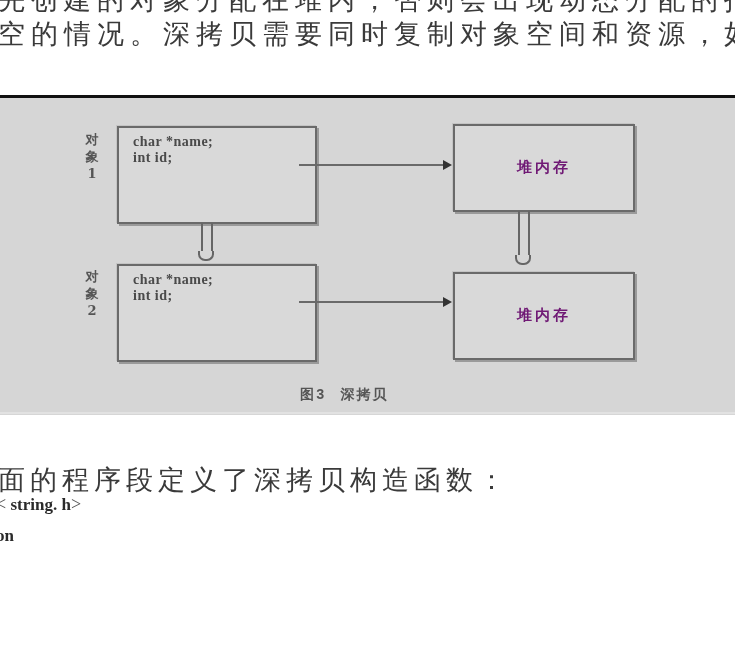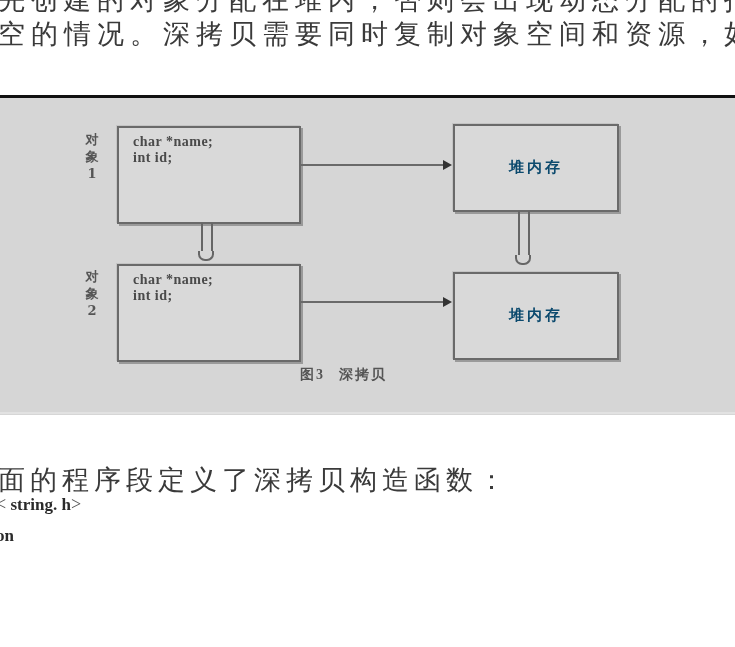--- a/index.html
+++ b/index.html
@@ -34,20 +34,21 @@
     .figure {
       position: absolute; left: 0; top: 95px; width: 735px; height: 317px;
       background: #d6d6d6;
       border-top: 3px solid #111111;
     }
     .box {
       position: absolute;
       border: 2px solid #6a6a6a;
       box-shadow: 2px 2px 0 #9a9a9a, -1px -1px 0 #c4c4c4;
       background: #d9d9d9;
+      padding-left: 16px;
     }
     .obj-box { left: 117px; width: 180px; height: 94px; }
     .obj-box-1 { top: 28px; }
     .obj-box-2 { top: 166px; }
     .heap-box { left: 453px; width: 162px; height: 84px; }
     .heap-box-1 { top: 26px; }
     .heap-box-2 { top: 174px; }
 
     .code-line {
       position: absolute; left: 14px;
@@ -56,21 +57,21 @@
       letter-spacing: 0.5px;
       white-space: nowrap;
     }
     .code-line.l1 { top: 6px; }
     .code-line.l2 { top: 22px; }
 
     .heap-label {
       position: absolute; left: 0; right: 0; top: 32px;
       text-align: center;
       font-family: "DejaVu Serif", serif;
-      font-size: 15px; color: #0c4a6e; font-weight: bold;
+      font-size: 15px; color: #701a75; font-weight: bold;
       letter-spacing: 3px;
     }
 
     .obj-label {
       position: absolute; left: 80px; width: 24px;
       font-family: "DejaVu Serif", serif;
       font-size: 13px; color: #555; font-weight: bold;
       line-height: 17px;
       text-align: center;
     }
@@ -96,22 +97,22 @@
       content: ""; position: absolute; left: -5px; bottom: -6px;
       width: 12px; height: 8px;
       border: 2px solid #666; border-top: none;
       border-radius: 0 0 7px 7px;
       background: #d6d6d6;
     }
     .v-arrow-1 { left: 201px; top: 125px; height: 32px; }
     .v-arrow-2 { left: 518px; top: 113px; height: 48px; }
 
     .caption {
-      position: absolute; left: 300px; top: 268px;
-      font-family: Liberation Serif, serif;
+      position: absolute; left: 300px; top: 288px;
+      font-family: Liberation Mono, monospace;
       font-size: 14px; color: #555; font-weight: bold;
       letter-spacing: 2px; white-space: nowrap;
     }
     .caption .num { margin-right: 14px; }
 
     .bottom-rule {
       position: absolute; left: 0; top: 412px; width: 735px; height: 2px; background: #e2e2e2;
     }
   </style>
 </head>

